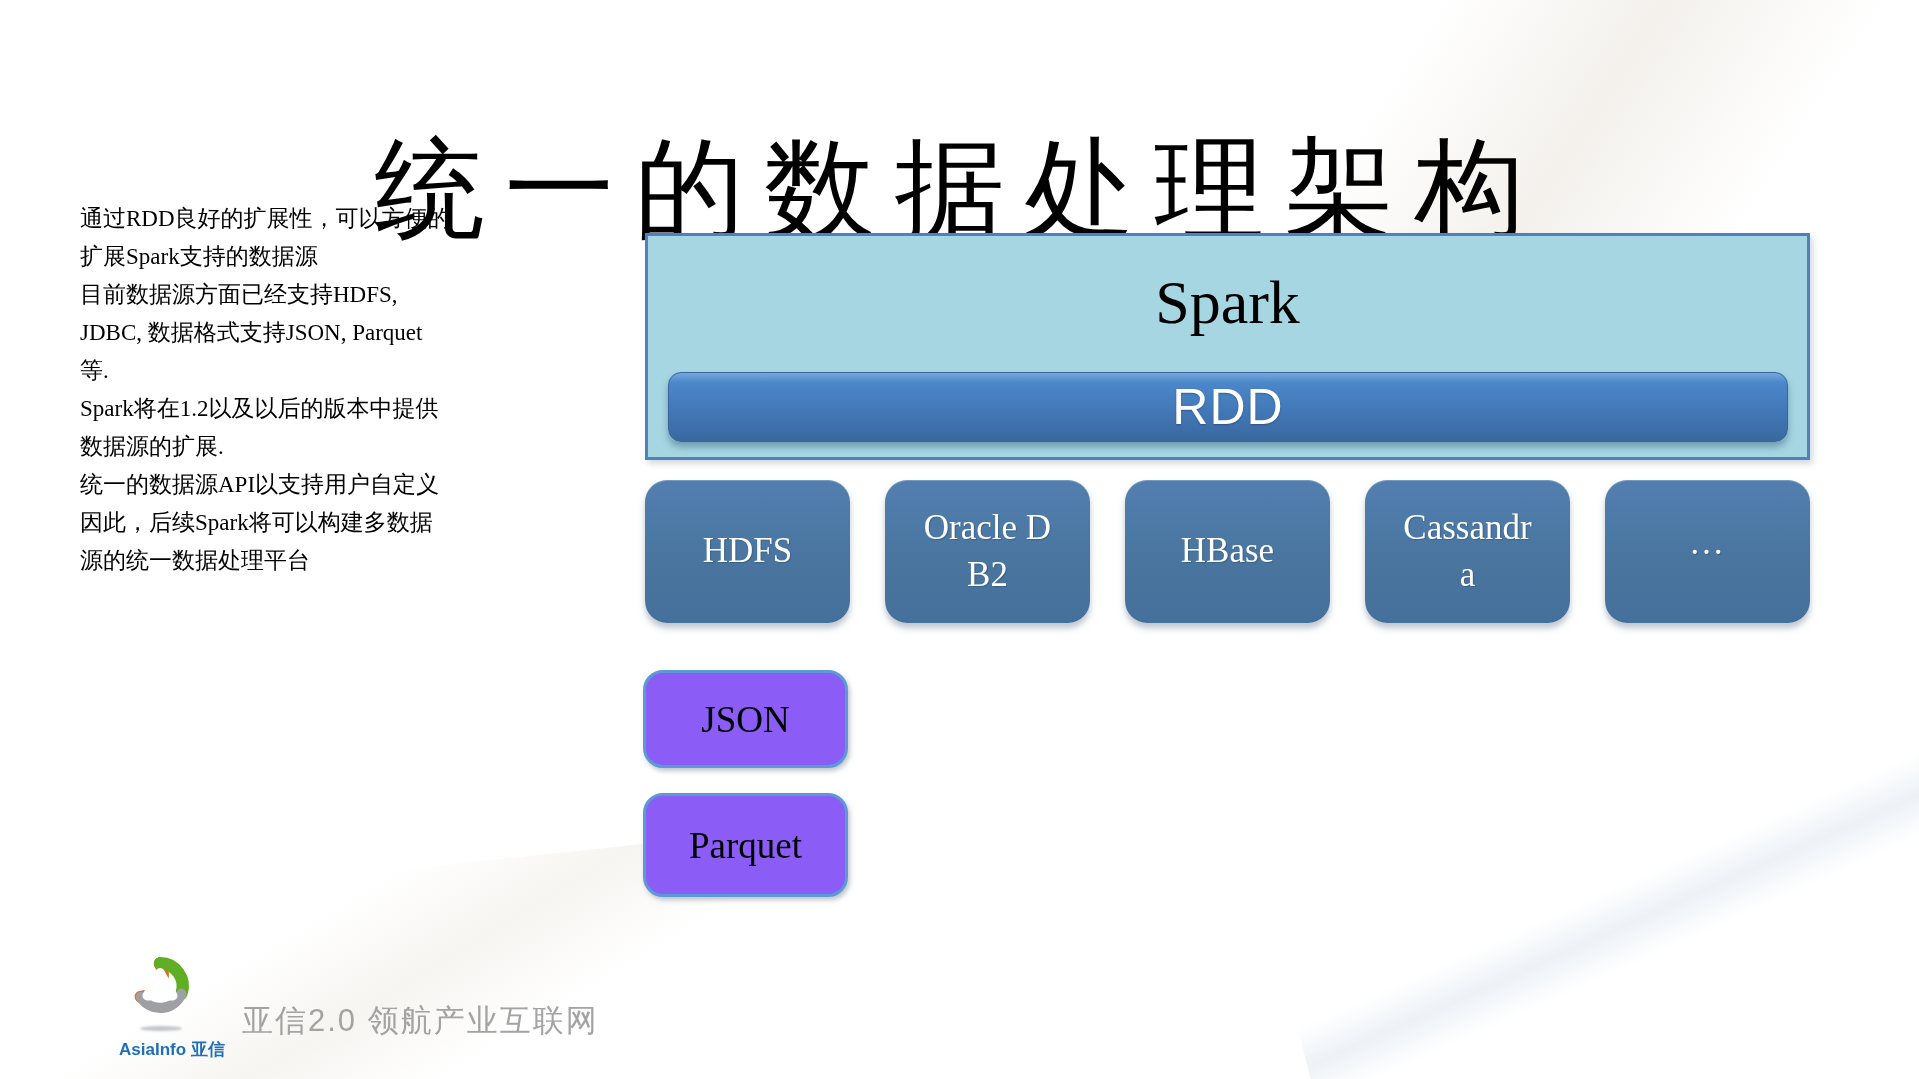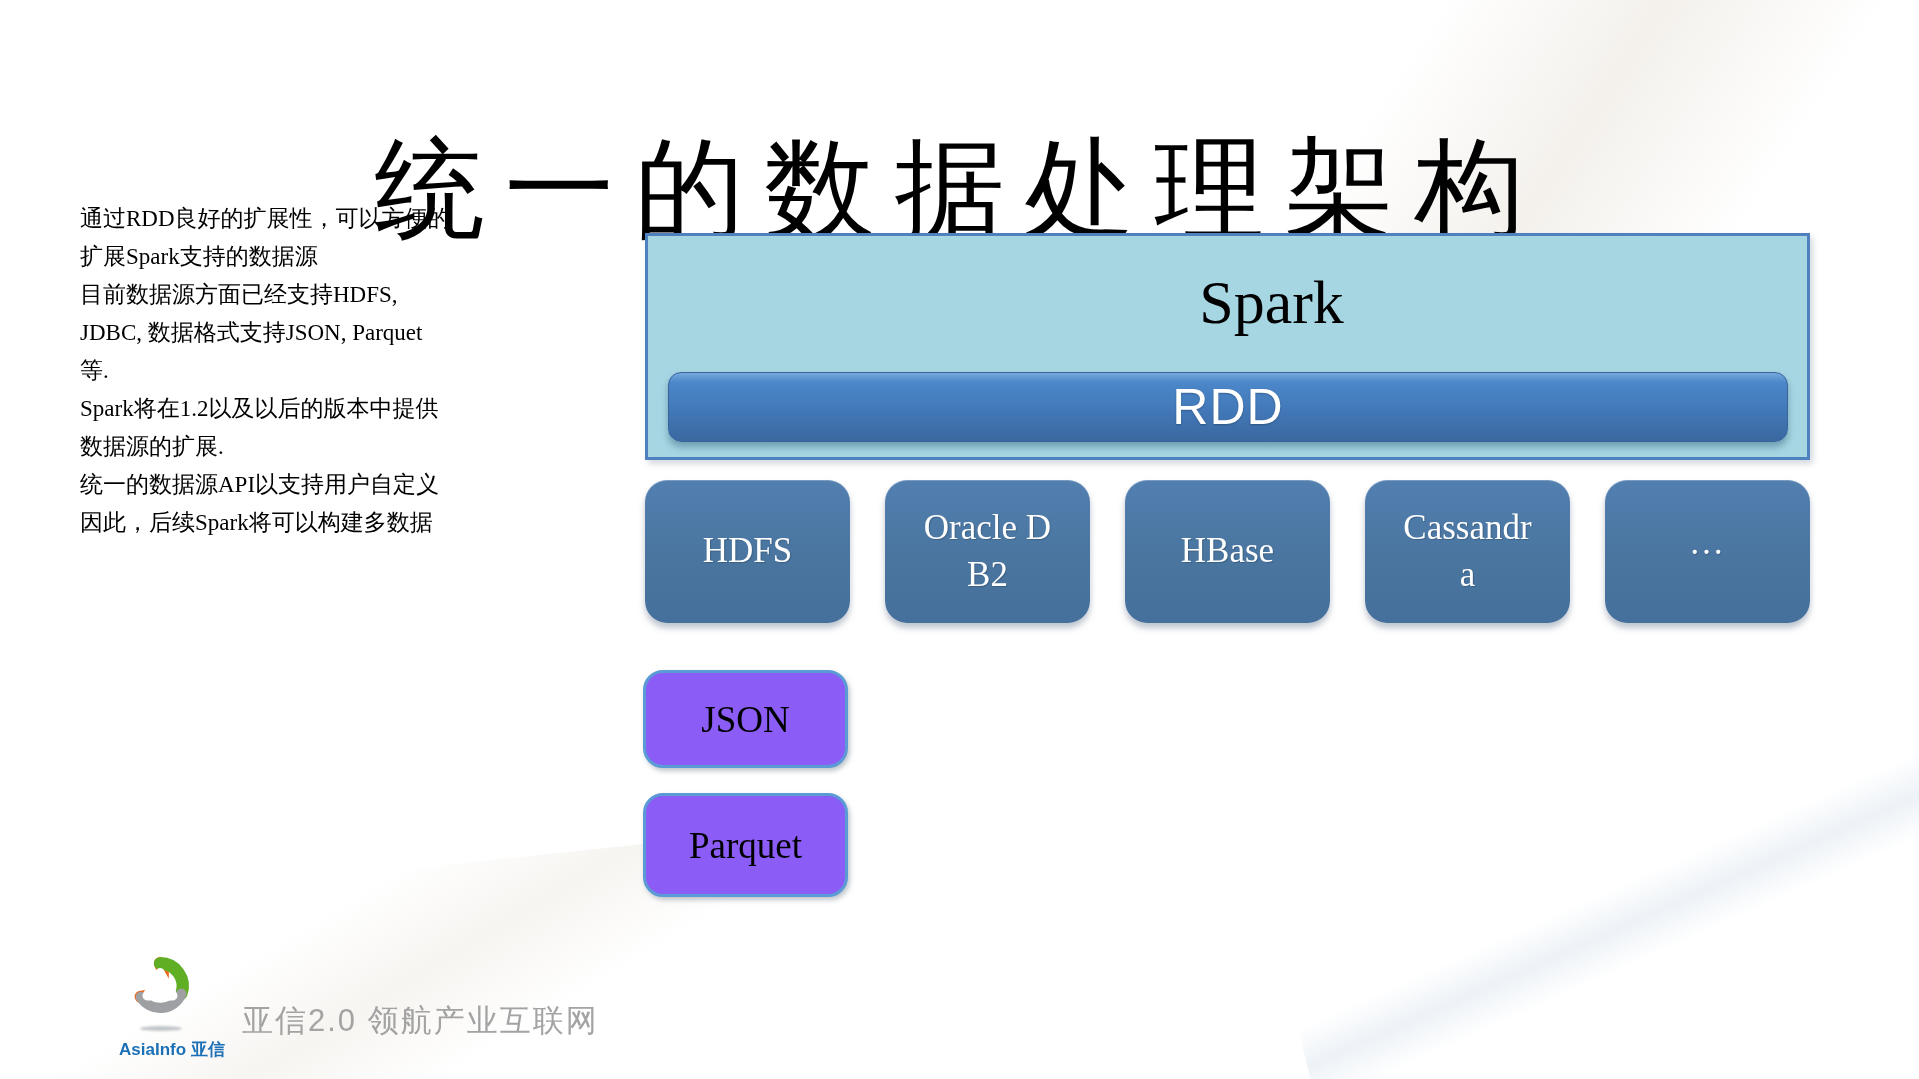--- a/index.html
+++ b/index.html
@@ -69,21 +69,20 @@
     box-sizing: border-box;
     box-shadow: 3px 4px 6px rgba(150,160,175,0.40);
   }
   .spark-label {
     position: absolute;
     left: 645px; top: 233px;
     width: 1165px; height: 139px;
     display: flex; align-items: center; justify-content: center;
     font-size: 62px;
     color: #000;
-    padding-left: 44px;
   }
   .rdd-bar {
     position: absolute;
     left: 668px; top: 372px;
     width: 1120px; height: 70px;
     border-radius: 13px;
     background: linear-gradient(180deg, #74a9dc 0%, #4b87c9 14%, #4278b8 55%, #3a689f 100%);
     border: 1px solid #3a649c;
     box-sizing: border-box;
     box-shadow: 0 5px 7px rgba(45,90,120,0.45);
@@ -183,20 +182,21 @@
   <div class="intro">
     <div>通过RDD良好的扩展性，可以方便的</div>
     <div>扩展Spark支持的数据源</div>
     <div>目前数据源方面已经支持HDFS,</div>
     <div>JDBC, 数据格式支持JSON, Parquet</div>
     <div>等.</div>
     <div>Spark将在1.2以及以后的版本中提供</div>
     <div>数据源的扩展.</div>
     <div>统一的数据源API以支持用户自定义</div>
     <div>因此，后续Spark将可以构建多数据</div>
+    <div>源的统一数据处理平台</div>
   </div>
 
   <div class="spark-box"></div>
   <div class="spark-label">Spark</div>
 
   <div class="rdd-bar">
     <span class="rdd-label">RDD</span>
   </div>
 
   <div class="sources">

